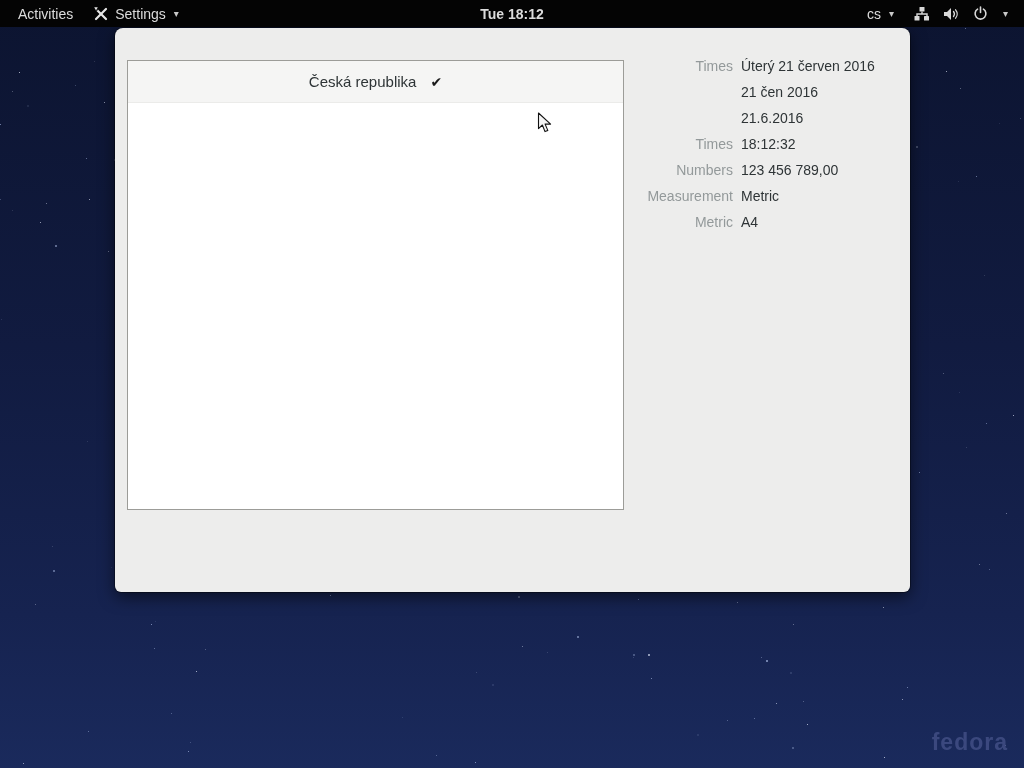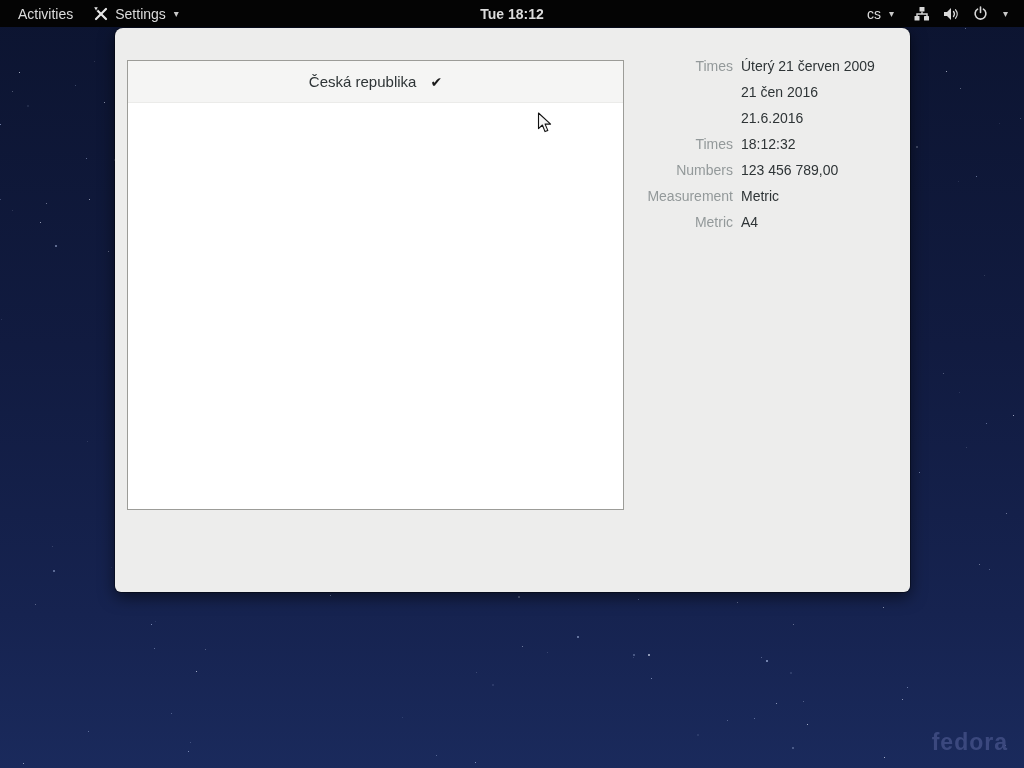--- a/index.html
+++ b/index.html
@@ -379,21 +379,21 @@
       <div class="list-row selected">
         <span>Česká republika</span>
         <span class="check">✔</span>
       </div>
     </div>
 
 
     <div class="preview">
       <div class="pgrid">
         <span class="plabel">Times</span>
-        <span class="pvalue">Úterý 21 červen 2009</span>
+        <span class="pvalue">Úterý 21 červen 2016</span>
         <span class="plabel"></span>
         <span class="pvalue">21 čen 2016</span>
         <span class="plabel"></span>
         <span class="pvalue">21.6.2016</span>
         <span class="plabel">Times</span>
         <span class="pvalue">18:12:32</span>
         <span class="plabel">Numbers</span>
         <span class="pvalue">123 456 789,00</span>
         <span class="plabel">Measurement</span>
         <span class="pvalue">Metric</span>

